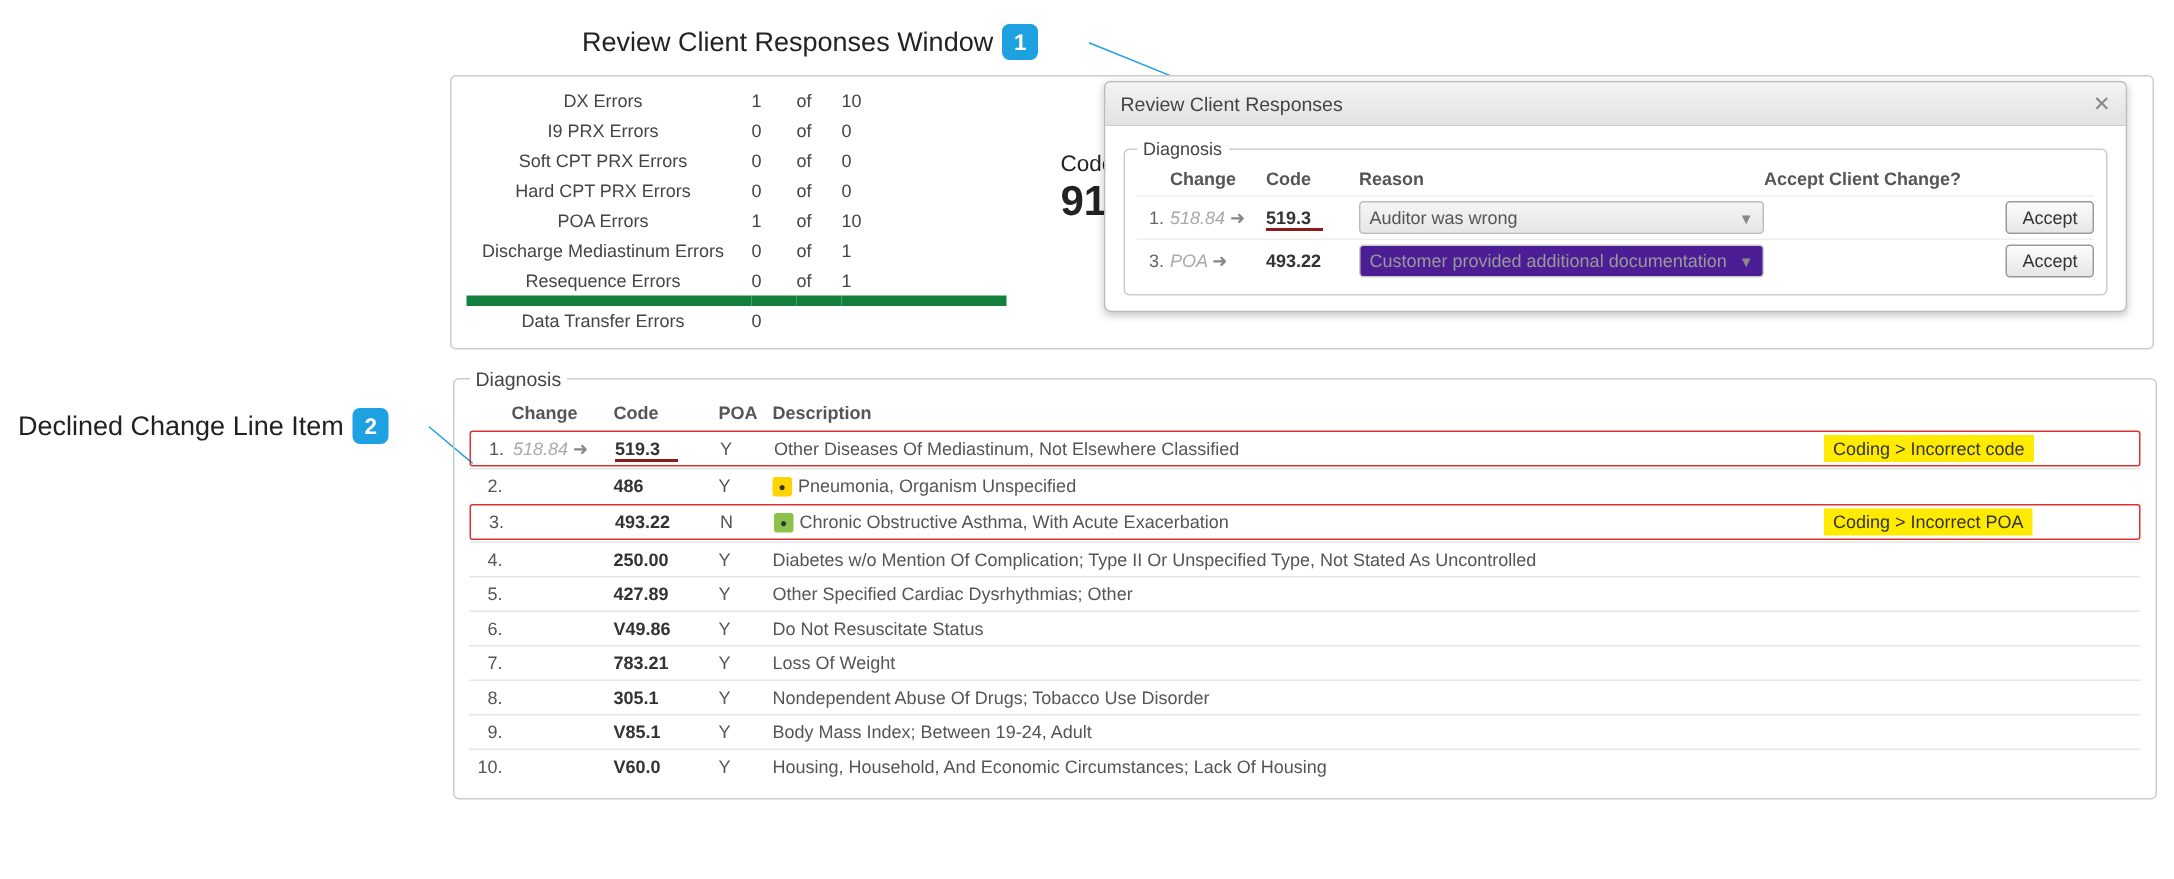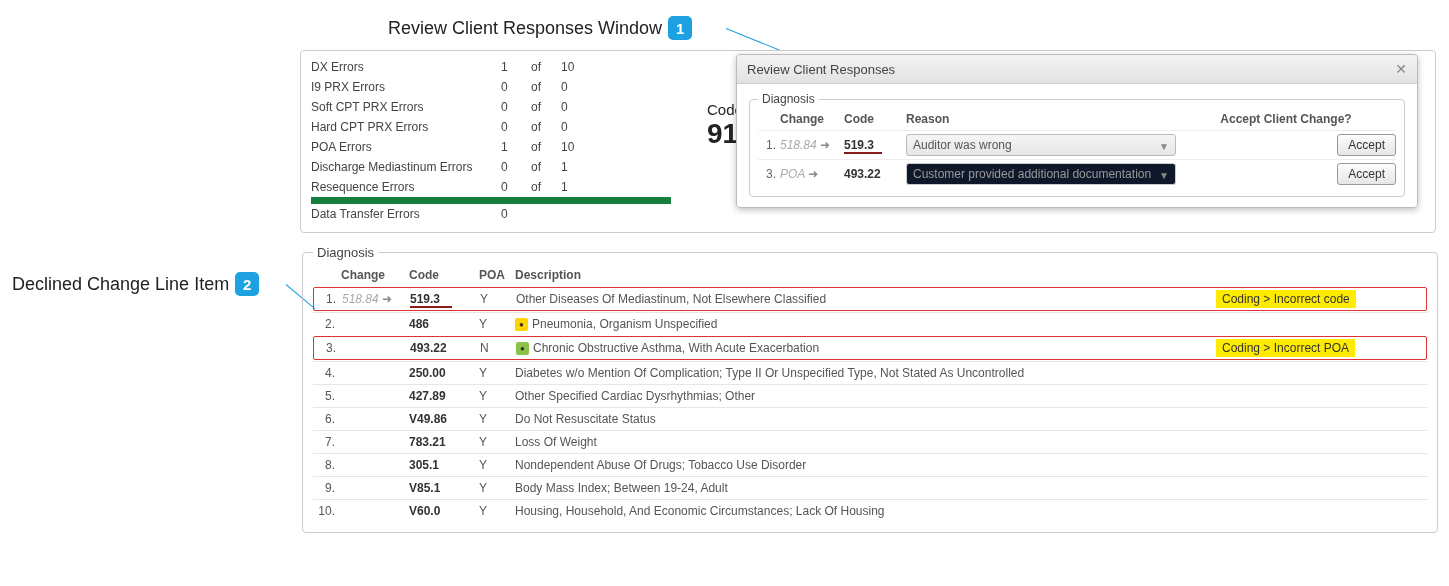--- a/index.html
+++ b/index.html
@@ -30,21 +30,21 @@
 
   
   .left-region { position: absolute; left: 300px; top: 50px; width: 1136px; }
 
   
   .errors-panel {
     border: 1px solid #ccc; border-radius: 4px; width: 1136px;
     padding: 6px 10px 8px 10px; position: relative; background: #fff;
   }
   .errors-table { border-collapse: collapse; width: 360px; }
-  .errors-table td { padding: 3px 8px 3px 0; font-size: 12px; color: #444; }
+  .errors-table td { padding: 3px 8px 3px 0; font-size: 12px; color: #444; text-align: center; }
   .errors-table tr.border-below td { border-bottom: 7px solid #15803d; margin-left: 24px; }
   .errors-table tr.border-above td { border-top: 1px solid #333; }
   .errors-table td.lbl { width: 190px; }
   .errors-table td.num { width: 30px; text-align: left; }
   .errors-table td.of { width: 30px; text-align: left; }
   .errors-table td.tot { text-align: left; }
 
   .accuracy { position: absolute; left: 406px; top: 50px; color:#222; }
   .accuracy .pct { font-size: 28px; font-weight: bold; }
   .accuracy .lbl-a { font-size: 15px; }
@@ -104,38 +104,38 @@
   .popup-close { cursor: default; color: #888; font-size: 14px; }
   .popup-body { padding: 8px 10px 10px 10px; background: #fff; border-radius: 0 0 4px 4px; }
   fieldset.popup-diag {
     border: 1px solid #ccc; border-radius: 4px; padding: 6px 8px 8px 8px;
   }
   fieldset.popup-diag legend { font-size: 12px; padding: 0 4px; }
   .p-hdr {
     display: grid; grid-template-columns: 22px 64px 62px 270px 1fr 70px;
     font-weight: bold; color: #555; padding-bottom: 4px;
   }
-  .p-hdr .accept-hdr { text-align: center; white-space: nowrap; grid-column: 5 / span 2; }
+  .p-hdr .accept-hdr { text-align: left; white-space: nowrap; grid-column: 5 / span 2; }
   .p-row {
     display: grid; grid-template-columns: 22px 64px 62px 270px 1fr 70px;
     align-items: center; padding: 3px 0; border-top: 1px solid #eee;
   }
   .p-row .idx { text-align: right; padding-right: 4px; color: #666; }
   .p-row .chg { color: #aaa; font-style: italic; }
   .p-row .chg .arrow { font-style: normal; color:#888; }
   .p-row .code { font-weight: bold; color:#333; position: relative; }
   .p-row .code.und::after {
     content:""; position:absolute; left:0; bottom:-2px; width:38px; height:2px; background:#8b1a1a;
   }
   .reason-dd {
     display: flex; align-items: flex-end; justify-content: space-between;
     background: linear-gradient(#f5f5f5,#e6e6e6); border: 1px solid #bbb;
     border-radius: 3px; padding: 3px 6px; color: #555; font-size: 12px;
   }
-  .reason-dd.disabled { background: #0f172a; color:#999; border-color:#ccc; }
+  .reason-dd.disabled { background: #4c1d95; color:#999; border-color:#ccc; }
   .reason-dd .caret { color:#888; font-size:10px; }
   .accept-btn {
     background: linear-gradient(#fcfcfc,#e6e6e6); border:1px solid #999;
     border-radius: 3px; padding: 3px 10px; font-size: 12px; color:#333;
     justify-self:end;
   }
 </style>
 </head>
 <body>
 

